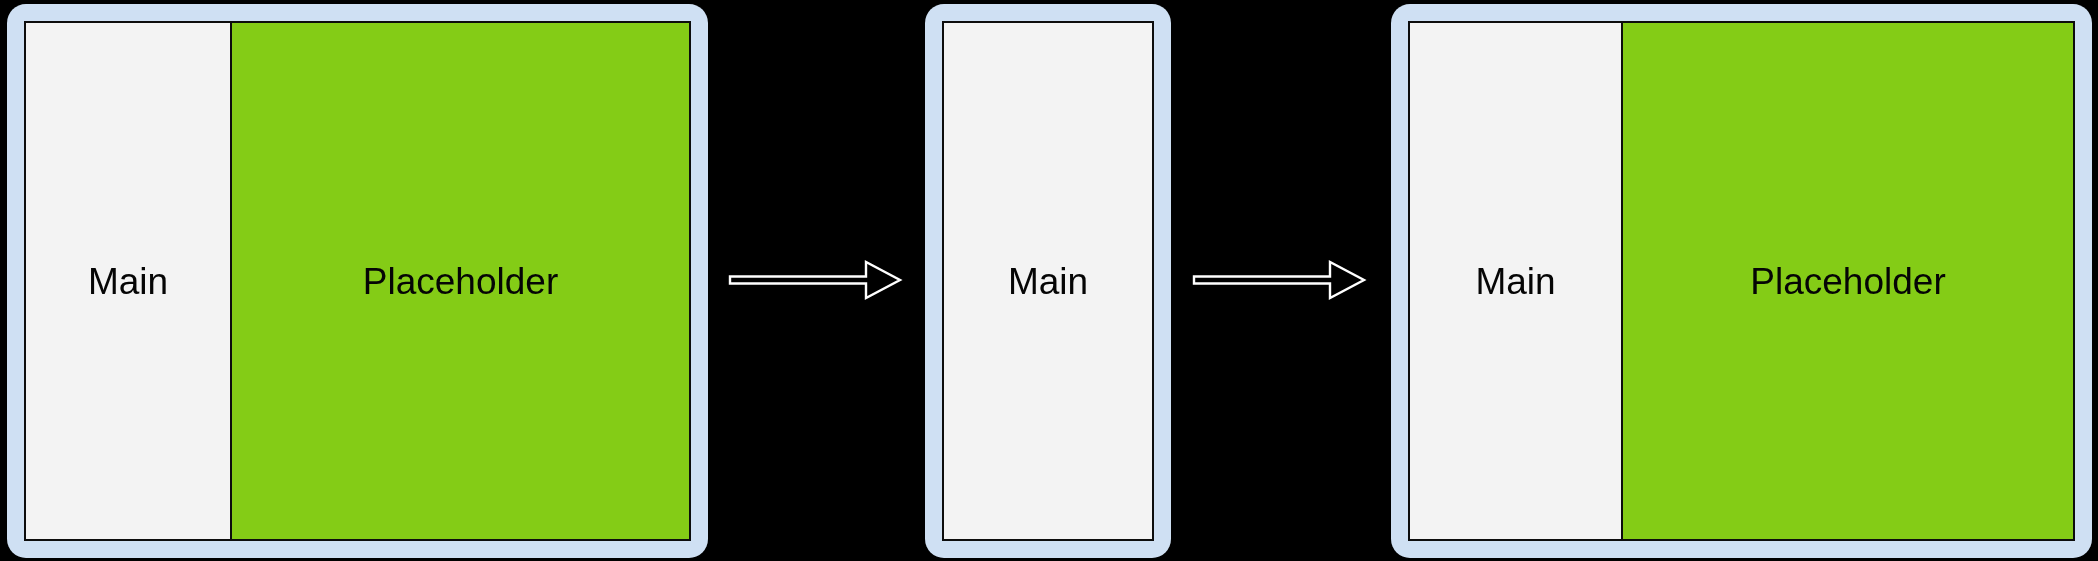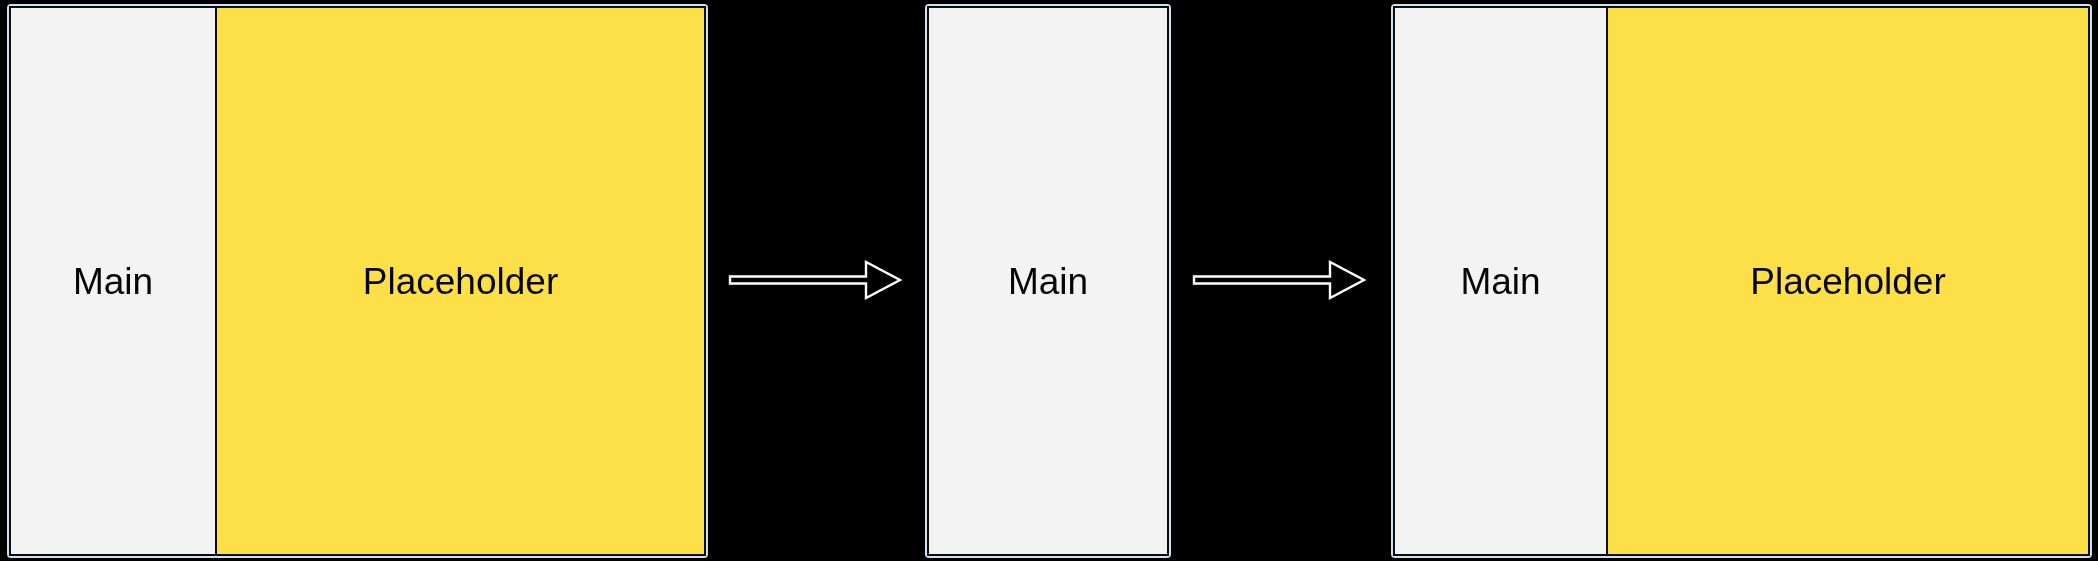--- a/index.html
+++ b/index.html
@@ -18,22 +18,22 @@
     height: 561px;
     background: #000000;
     overflow: hidden;
   }
 
   
   .panel {
     position: absolute;
     box-sizing: border-box;
     background: #cfe0f3;           
-    border-radius: 4px;
-    padding: 2px;
+    border-radius: 19px;
+    padding: 17px;
   }
   .panel-inner {
     position: relative;
     box-sizing: border-box;
     width: 100%;
     height: 100%;
     border: 2px solid #0d0d0d;
     background: #f4f4f4;
     display: flex;
     flex-direction: row;
@@ -46,21 +46,21 @@
     display: flex;
     align-items: center;
     justify-content: center;
     height: 100%;
     overflow: hidden;
   }
   .region-main {
     background: #f3f3f3;
   }
   .region-placeholder {
-    background: #fde047;
+    background: #84cc16;
     border-left: 2px solid #0d0d0d;
   }
   .region-label {
     font-family: "Liberation Sans", sans-serif;
     font-size: 37px;
     font-weight: 400;
     color: #050505;
     line-height: 1;
     white-space: nowrap;
     letter-spacing: 0px;

